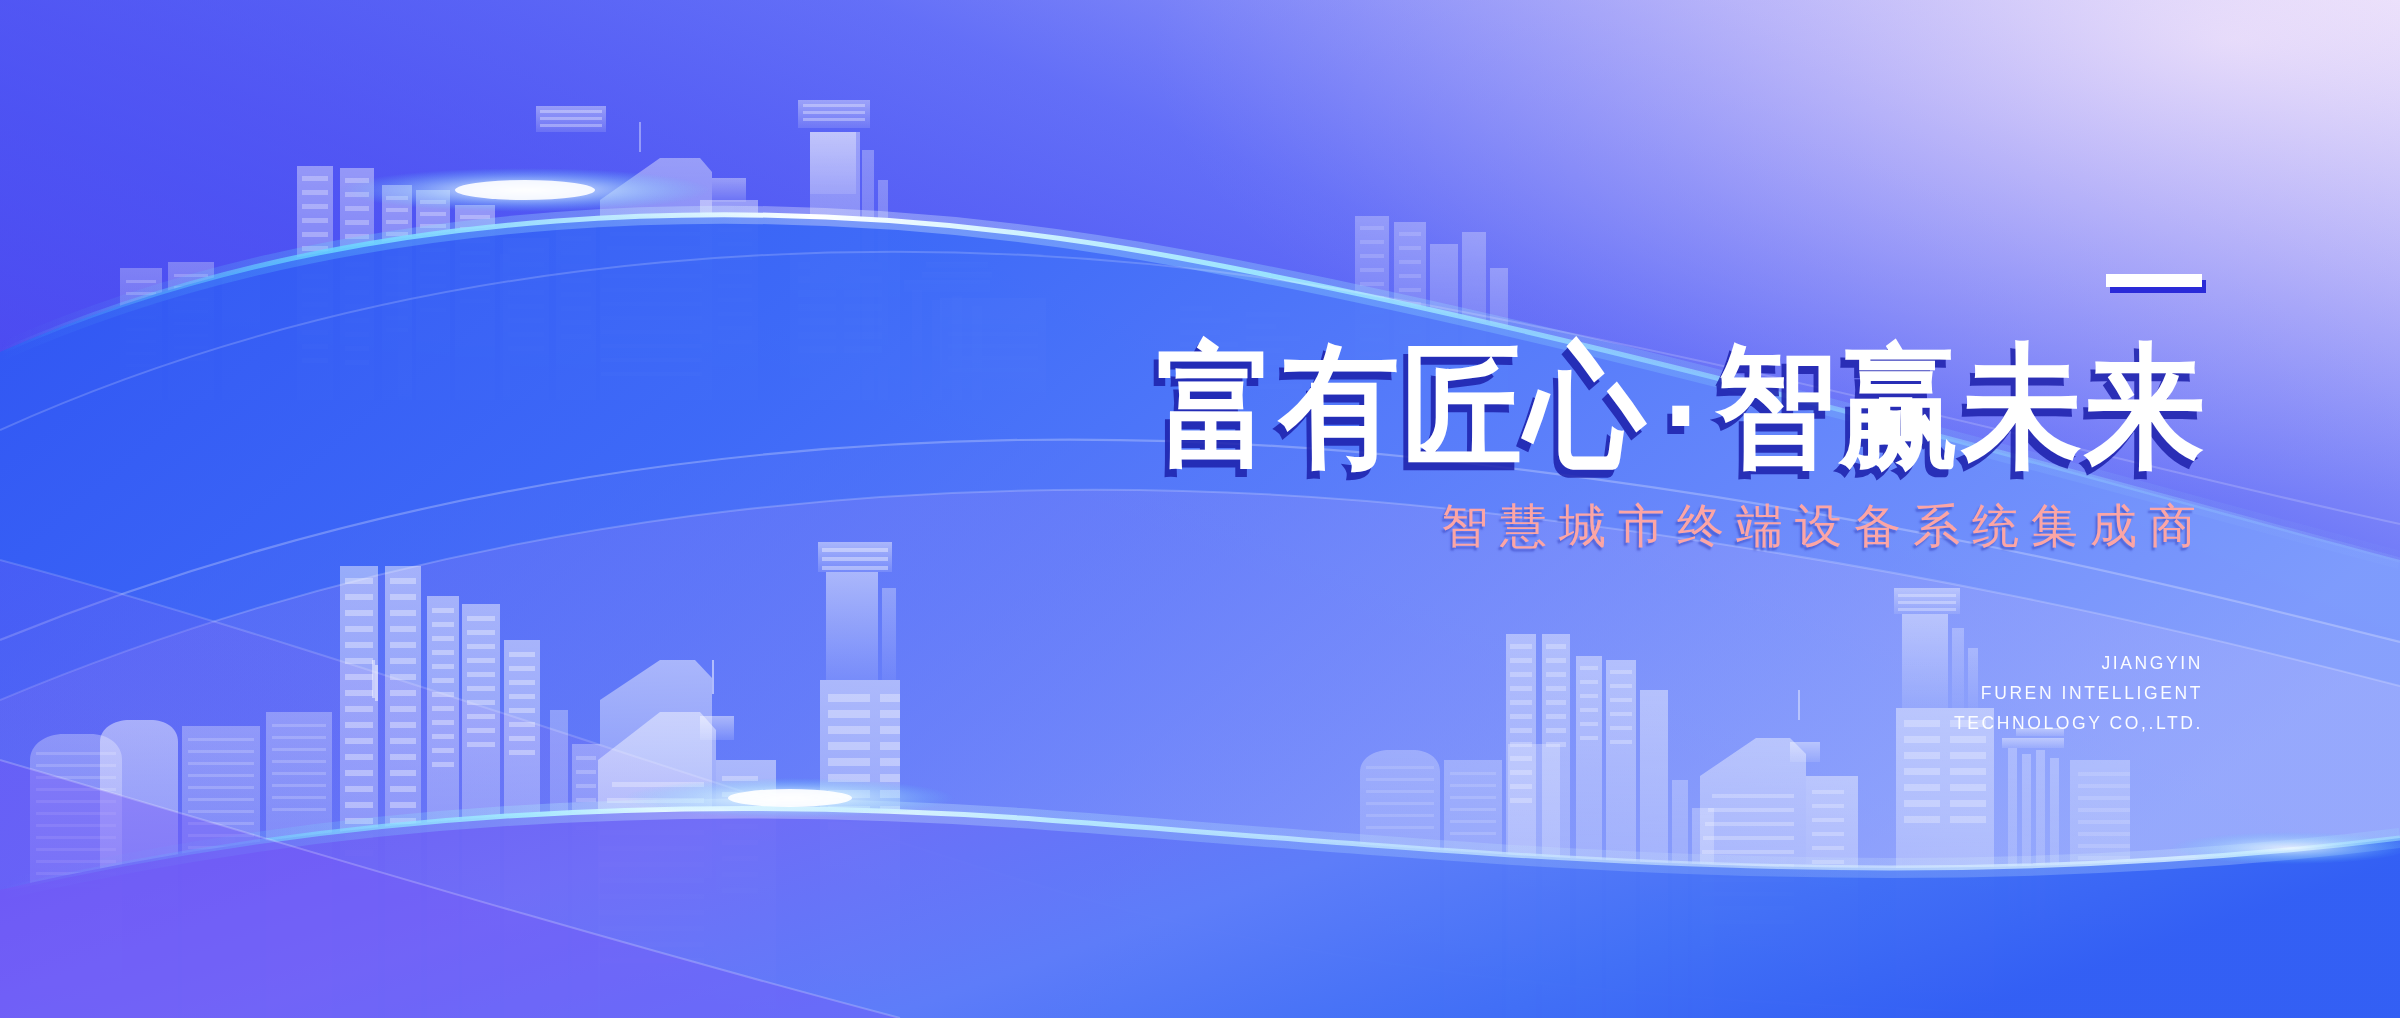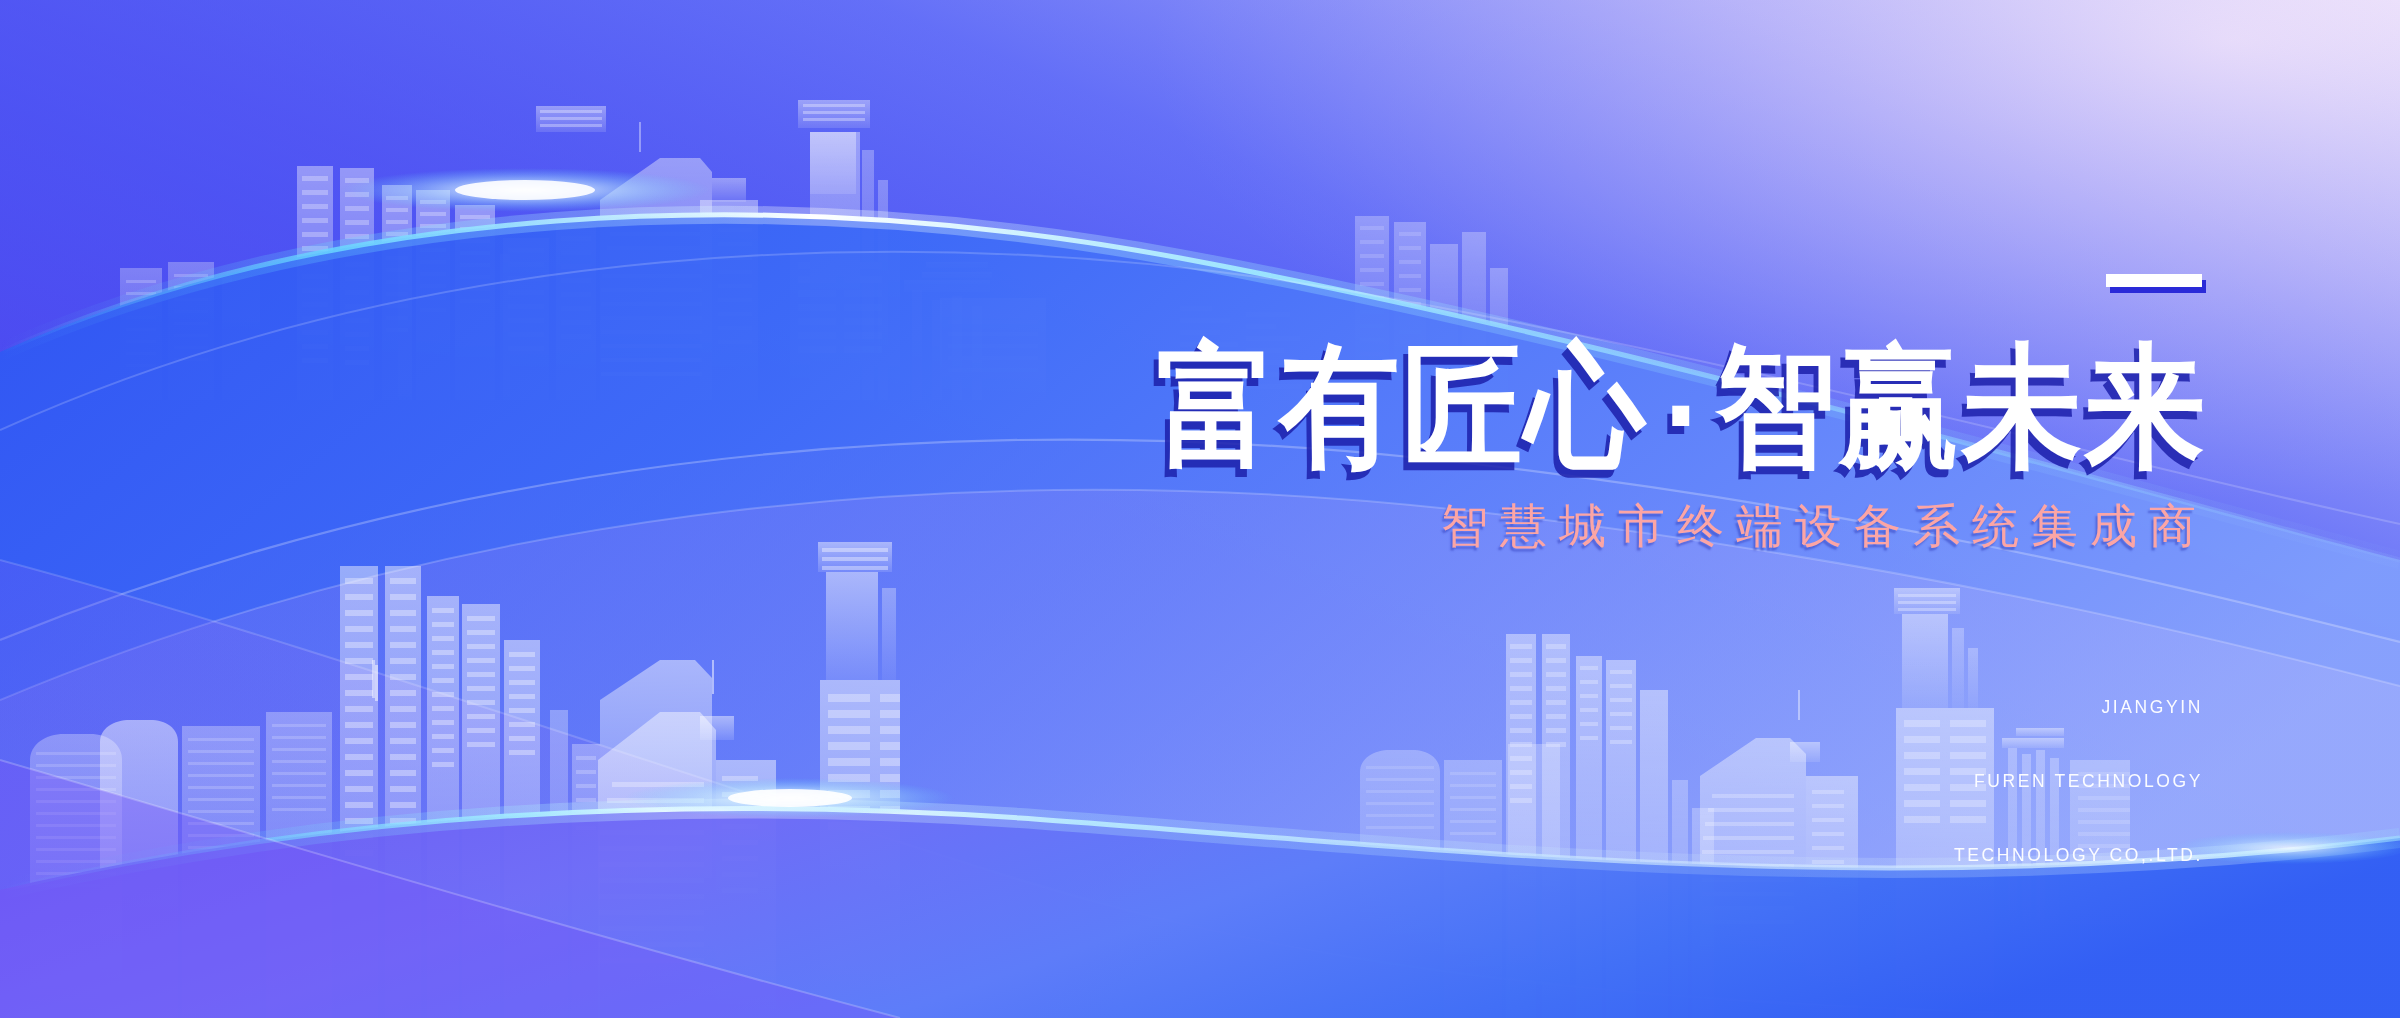--- a/index.html
+++ b/index.html
@@ -73,21 +73,21 @@
     right:205px;top:648px;
     text-align:right;
     color:#ffffff;
     font-size:17.5px;
     line-height:1.72;
     letter-spacing:2.6px;
     font-family:"Liberation Sans","DejaVu Sans",sans-serif;
     opacity:.96;
     pointer-events:auto;
   }
-  .company div{white-space:nowrap;margin-top:44px;}
+  .company div{white-space:nowrap;}
 </style>
 </head>
 <body>
 
 <div id="stage">
 
   <div class="layer">
     <svg viewBox="0 0 2400 1018" preserveAspectRatio="none">
       <defs>
         <linearGradient id="bgGrad" x1="0" y1="1" x2="1" y2="0">
@@ -859,18 +859,18 @@
     <div class="dash"></div>
 
     <div class="headline">
       <span>富有匠心</span><span class="sep">·</span><span>智赢未来</span>
     </div>
 
     <div class="subtitle">智慧城市终端设备系统集成商</div>
 
     <div class="company">
       <div>JIANGYIN</div>
-      <div>FUREN TECHNOLOGY</div>
+      <div>FUREN INTELLIGENT</div>
       <div>TECHNOLOGY CO,.LTD.</div>
     </div>
 
   </div>
 </div>
 
 </body></html>

